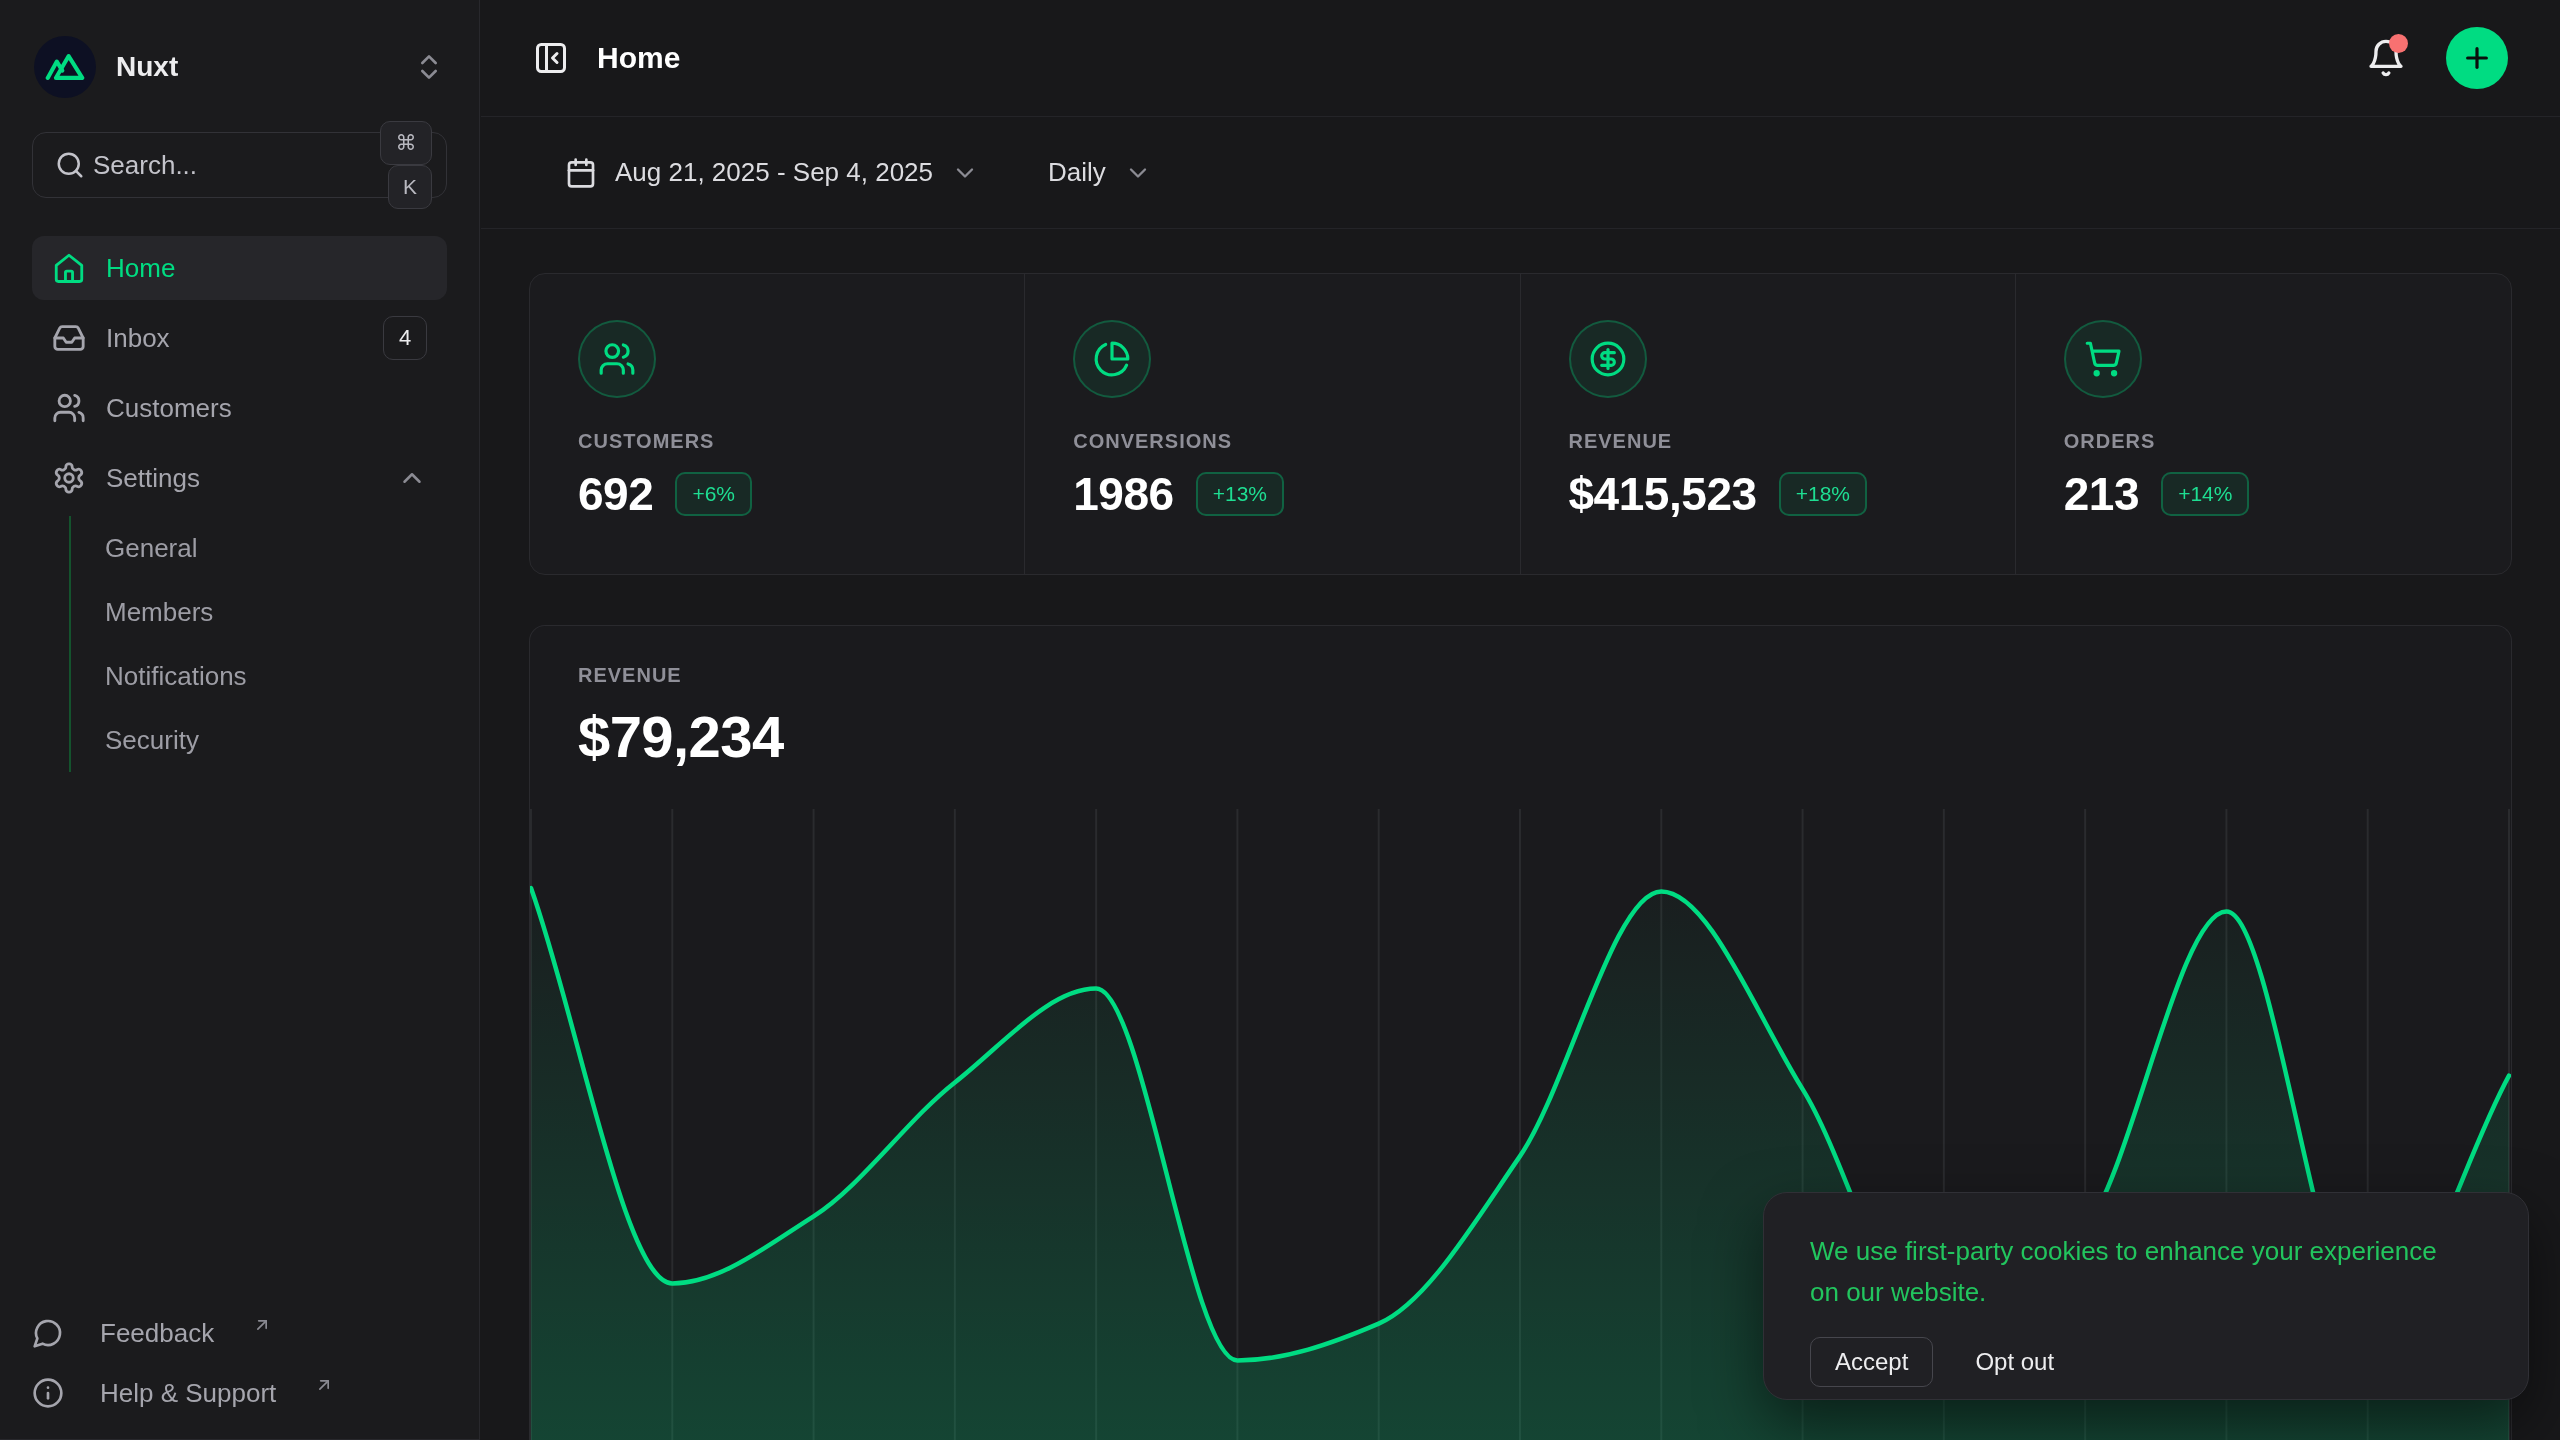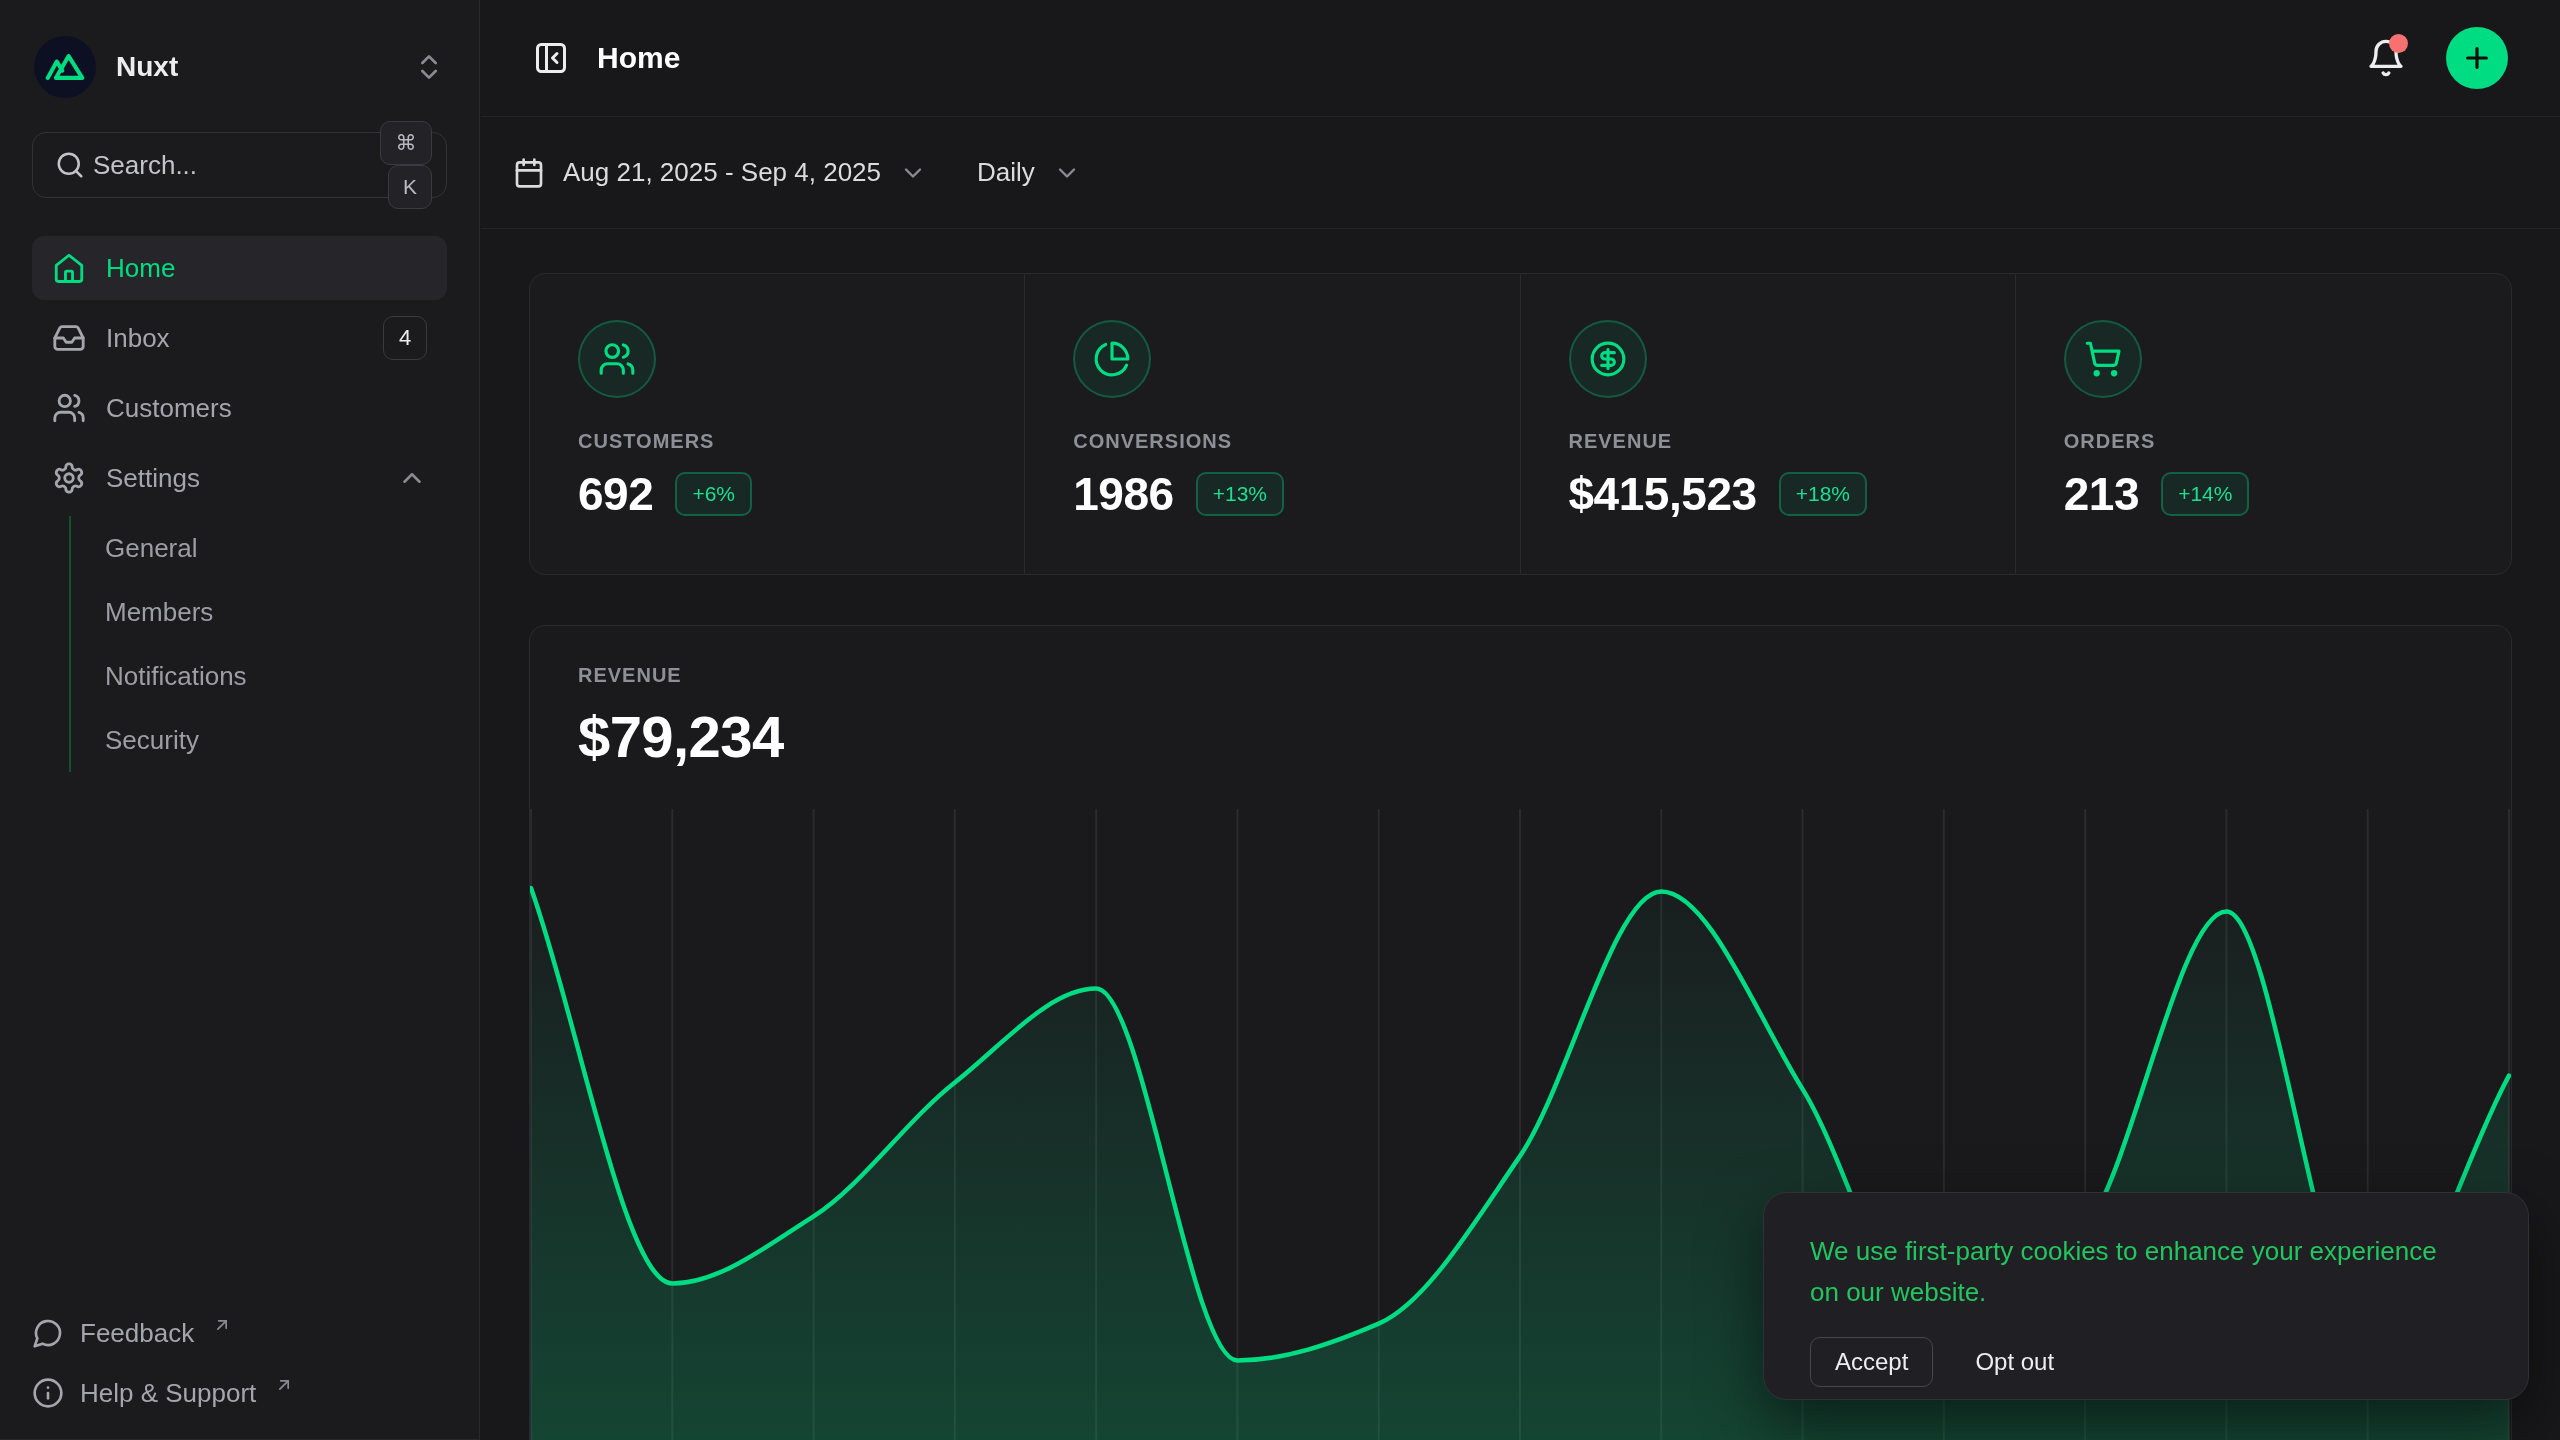--- a/index.html
+++ b/index.html
@@ -23,38 +23,38 @@
   .kbd + .kbd { margin-left:8px; }
   .nav { margin:38px 32px 0 32px; display:flex; flex-direction:column; gap:6px; }
   .nav-item { height:64px; border-radius:12px; display:flex; align-items:center; gap:20px; padding:0 20px; color:#a5a5ad; font-size:26px; font-weight:500; cursor:pointer; }
   .nav-item.active { background:#26262a; color:#00DC82; }
   .nav-item .trail { margin-left:auto; color:#8b8b93; display:flex; align-items:center; }
   .badge-count { margin-left:auto; min-width:44px; height:44px; border:1px solid #3a3a40; border-radius:10px; display:grid; place-items:center; font-size:22px; color:#ededef; font-weight:500; }
   .subnav { margin-left:37px; border-left:2px solid #14532d; display:flex; flex-direction:column; }
   .subnav-item { height:64px; display:flex; align-items:center; padding-left:34px; color:#9d9da5; font-size:26px; cursor:pointer; }
   .sb-spacer { flex:1; }
   .side-links { padding:0 32px 16px 32px; display:flex; flex-direction:column; }
-  .side-link { height:60px; display:flex; align-items:center; gap:16px; color:#a5a5ad; font-size:26px; font-weight:500; cursor:pointer; }
+  .side-link { height:60px; display:flex; align-items:center; gap:36px; color:#a5a5ad; font-size:26px; font-weight:500; cursor:pointer; }
   .ext { color:#8b8b93; margin-left:2px; transform:translateY(-8px); }
   .sb-divider { border-top:1px solid #28282c; }
   .user-row { display:flex; align-items:center; gap:18px; padding:26px 34px 30px 34px; cursor:pointer; }
   .avatar { width:46px; height:46px; border-radius:50%; background:#3f3f46; overflow:hidden; position:relative; flex:none; }
   .avatar svg { position:absolute; left:0; top:6px; }
   .user-name { font-size:26px; font-weight:500; color:#ededef; }
 
   
   .main { position:absolute; left:481px; top:0; right:0; bottom:0; background:#18181a; }
   .topbar { height:117px; border-bottom:1px solid #242428; display:flex; align-items:center; gap:28px; padding:0 52px; }
   .panel-btn { color:#ededef; cursor:pointer; display:flex; }
   .page-title { font-size:30px; font-weight:700; color:#fff; }
   .topbar-right { margin-left:auto; display:flex; align-items:center; gap:40px; }
   .bell-wrap { position:relative; color:#ededef; cursor:pointer; display:flex; }
   .bell-dot { position:absolute; right:-2px; top:-4px; width:19px; height:19px; border-radius:50%; }
   .add-btn { width:62px; height:62px; border-radius:50%; display:grid; place-items:center; color:#0a0f0c; cursor:pointer; border:none; }
-  .toolbar { height:112px; border-bottom:1px solid #242428; display:flex; align-items:center; gap:50px; padding:0 32px; }
+  .toolbar { height:112px; border-bottom:1px solid #242428; display:flex; align-items:center; gap:69px; padding:0 84px; }
   .tool-btn { display:flex; align-items:center; gap:18px; font-size:26px; font-weight:500; color:#dcdce0; cursor:pointer; }
   .tool-btn .chev { color:#8b8b93; display:flex; }
 
   .content { padding:44px 48px 0 48px; }
 
   .stats-panel { height:302px; border:1px solid #2a2a2e; background:#1b1b1e; border-radius:16px; display:grid; grid-template-columns:repeat(4,1fr); overflow:hidden; }
   .stat-cell { padding:46px 48px; border-right:1px solid #2a2a2e; cursor:pointer; }
   .stat-cell:last-child { border-right:none; }
   .stat-ic { width:78px; height:78px; border-radius:50%; background:rgba(0,220,130,.08); border:2px solid rgba(0,220,130,.28); display:grid; place-items:center; color:#00DC82; }
   .stat-label { margin-top:32px; font-size:20px; font-weight:600; letter-spacing:.05em; color:#8f8f98; }

